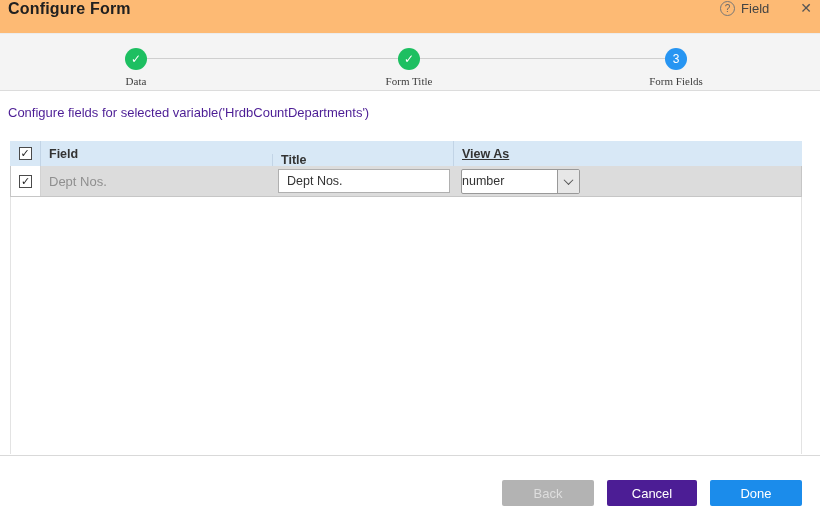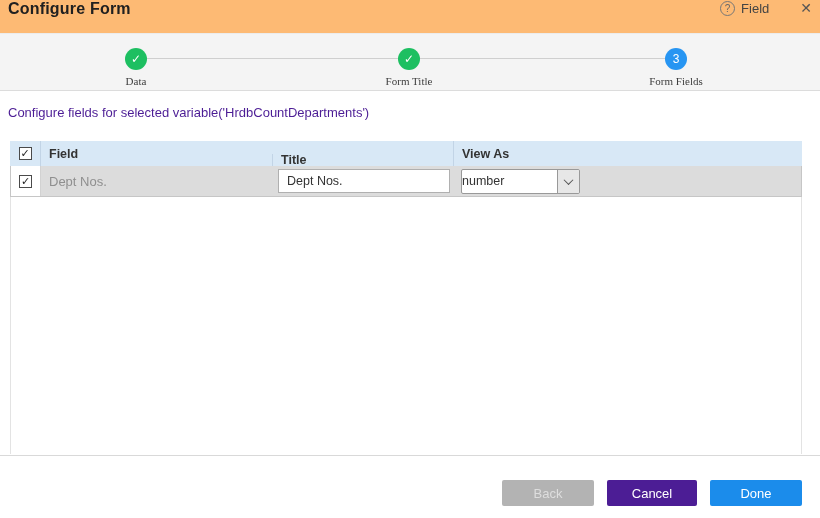--- a/index.html
+++ b/index.html
@@ -38,21 +38,21 @@
 
   
   .table-area { position: absolute; top: 141px; left: 10px; width: 792px; }
   .thead { display: flex; height: 25px; background: #d8e8f6; align-items: stretch; }
   .th { display: flex; align-items: center; font-size: 12.5px; font-weight: 700; color: #333;
     border-left: 1px solid #c2d4e6; padding-left: 8px; }
   .th:first-child { border-left: none; }
   .col-cb { width: 30px; justify-content: center; padding-left: 0; flex: none; }
   .col-field { width: 232px; flex: none; }
   .col-title { width: 181px; flex: none; margin-top: 13px; }
-  .col-viewas { flex: 1; }
+  .col-viewas { flex: 1; text-decoration: underline; }
   .trow { display: flex; height: 31px; border: 1px solid #c6c6c6; border-top: none; background: #dcdcdc; }
   .td { display: flex; align-items: center; }
   .td-cb { width: 30px; flex: none; background: #fff; justify-content: center; border-right: 1px solid #d2d2d2; }
   .td-field { width: 232px; flex: none; padding-left: 8px; font-size: 13px; color: #8f8f8f; }
   .td-title { width: 181px; flex: none; padding-left: 5px; }
   .td-viewas { flex: 1; padding-left: 7px; }
 
   .cb { width: 13px; height: 13px; background: #fff; border: 1px solid #4a4a4a;
     display: flex; align-items: center; justify-content: center;
     font-size: 11px; line-height: 1; color: #222; cursor: pointer; }

